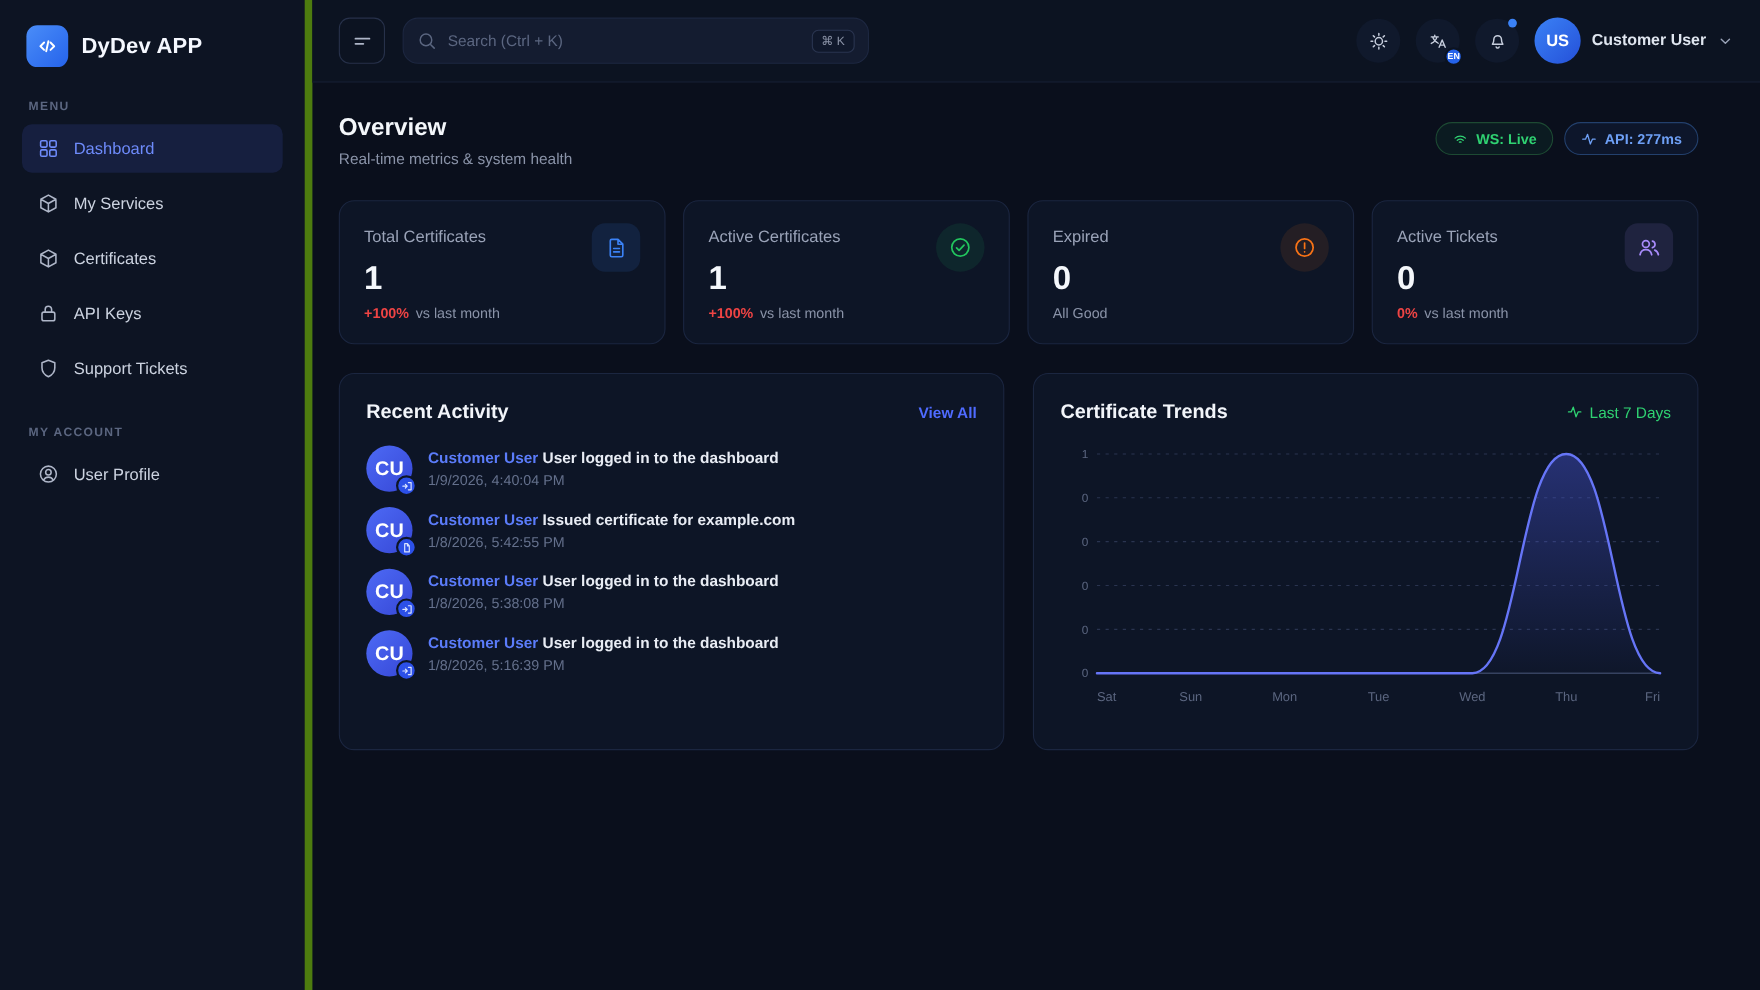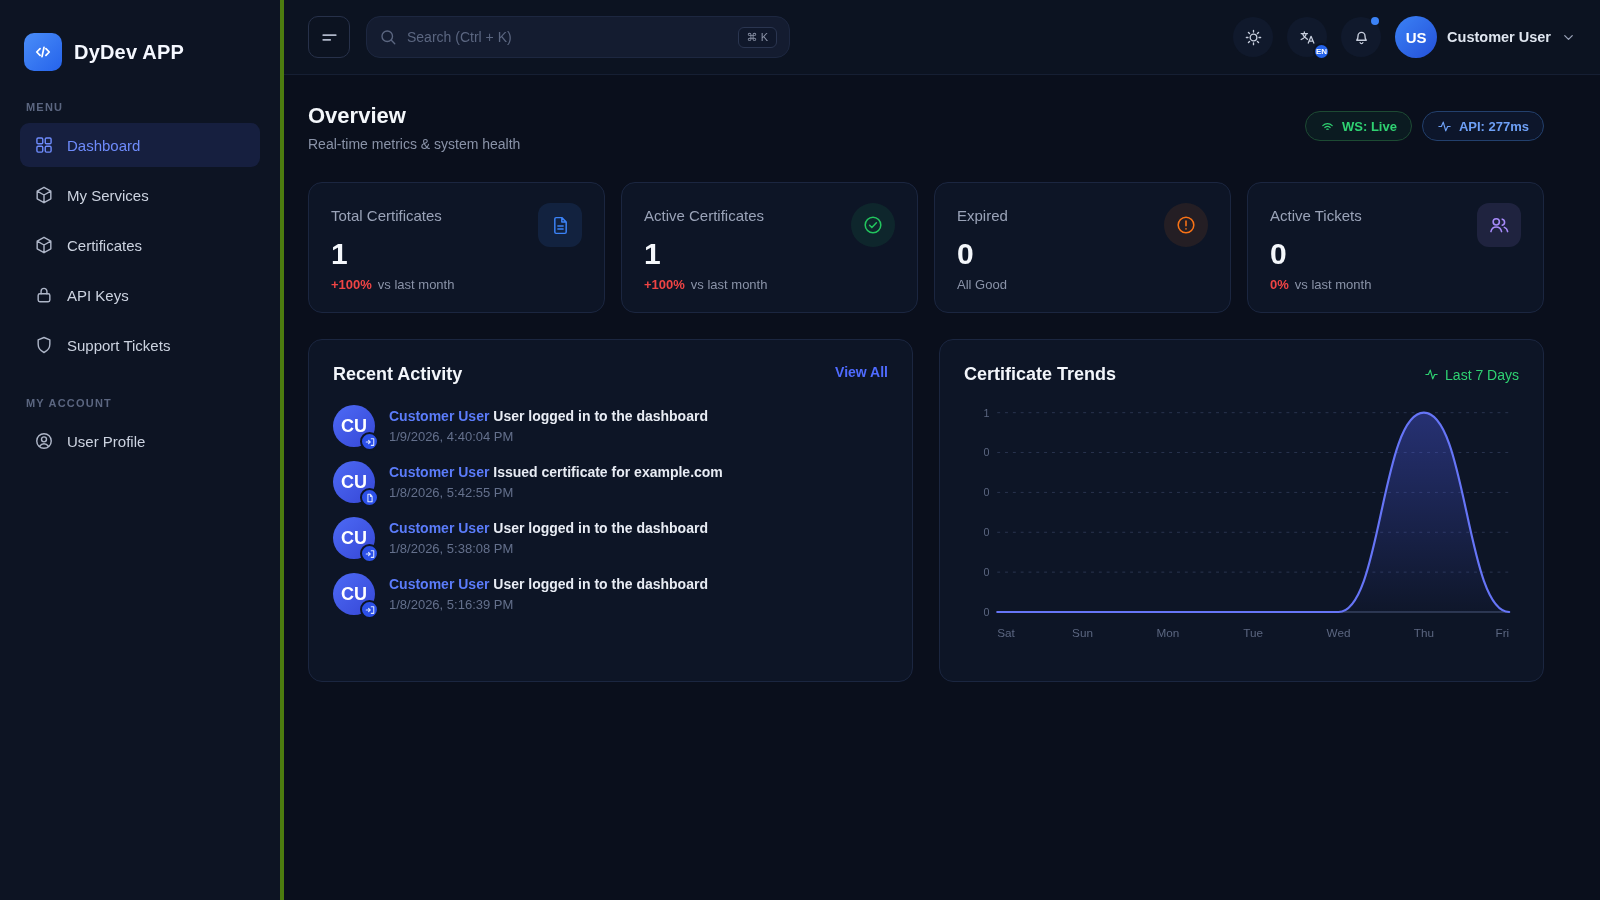--- a/index.html
+++ b/index.html
@@ -5,21 +5,21 @@
   * { box-sizing: border-box; margin: 0; padding: 0; }
   html,body { width:1600px; height:900px; overflow:hidden; }
   body {
     font-family: "Liberation Sans", "DejaVu Sans", sans-serif;
     background:#0a0f1c; color:#e5e9f2; font-size:14px;
   }
   svg { display:block; }
   .app { display:flex; width:100%; height:100%; }
 
   
-  .sidebar { width:284px; flex:0 0 284px; background:#0d1423; border-right:4px solid #4d7c0f; padding:33px 20px; }
+  .sidebar { width:284px; flex:0 0 284px; background:#0d1423; border-right:7px solid #4d7c0f; padding:23px 20px; }
   .logo-row { display:flex; align-items:center; gap:12px; padding:0 4px; cursor:pointer; }
   .logo-icon { width:38px; height:38px; border-radius:10px; background:linear-gradient(135deg,#4a8df8,#2563eb); display:grid; place-items:center; color:#fff; }
   .logo-text { font-size:20px; font-weight:700; color:#f5f8ff; letter-spacing:.2px; }
   .section-label { margin:30px 6px 10px; font-size:11px; font-weight:700; letter-spacing:1.2px; color:#5b6680; }
   .nav-item { display:flex; align-items:center; gap:13px; padding:12px 14px; border-radius:9px; color:#ccd3e0; font-size:15px; font-weight:500; cursor:pointer; margin-bottom:6px; }
   .nav-item .nav-icon { color:#aeb6c8; display:grid; place-items:center; }
   .nav-item.active { background:#161f3f; color:#6e8bfb; }
   .nav-item.active .nav-icon { color:#6e8bfb; }
 
   
@@ -58,21 +58,21 @@
   .ic-blue   { background:rgba(59,130,246,.12); color:#3b82f6; border-radius:12px; }
   .ic-green  { background:rgba(34,197,94,.10);  color:#22c55e; border-radius:50%; }
   .ic-orange { background:rgba(249,115,22,.10); color:#f97316; border-radius:50%; }
   .ic-purple { background:rgba(167,139,250,.12);color:#a78bfa; border-radius:12px; }
   .stat-value { font-size:30px; font-weight:700; color:#f4f7fb; margin-top:-10px; }
   .stat-delta { margin-top:auto; font-size:13px; color:#8a93a8; display:flex; gap:6px; align-items:baseline; }
   .delta-red { color:#ef4444; font-weight:700; }
 
   .panels { display:grid; grid-template-columns:1fr 1fr; gap:26px; margin-top:26px; }
   .panel { background:#0d1526; border:1px solid #1b2640; border-radius:14px; padding:24px; height:343px; }
-  .panel-head { display:flex; justify-content:space-between; }
+  .panel-head { display:flex; justify-content:space-between; align-items:center; }
   .panel-title { font-size:18px; font-weight:700; color:#f2f5fa; }
   .view-all { color:#4f6bff; font-size:14px; font-weight:600; cursor:pointer; }
   .legend { color:#2fd272; font-size:14px; font-weight:400; display:inline-flex; align-items:center; gap:6px; }
 
   .act-list { margin-top:20px; display:flex; flex-direction:column; gap:14px; }
   .act-item { display:flex; gap:14px; align-items:flex-start; cursor:pointer; }
   .act-avatar { position:relative; width:42px; height:42px; flex:0 0 42px; border-radius:50%; background:linear-gradient(135deg,#4d6af5,#3647d6); color:#fff; font-weight:700; font-size:18px; display:grid; place-items:center; }
   .act-badge { position:absolute; right:-4px; bottom:-4px; width:19px; height:19px; border-radius:50%; background:#2c50e8; border:2.5px solid #0d1526; display:grid; place-items:center; color:#dbe4ff; }
   .act-line { font-size:14px; line-height:1.3; padding-top:2px; }
   .act-user { color:#5b7cfa; font-weight:700; }

